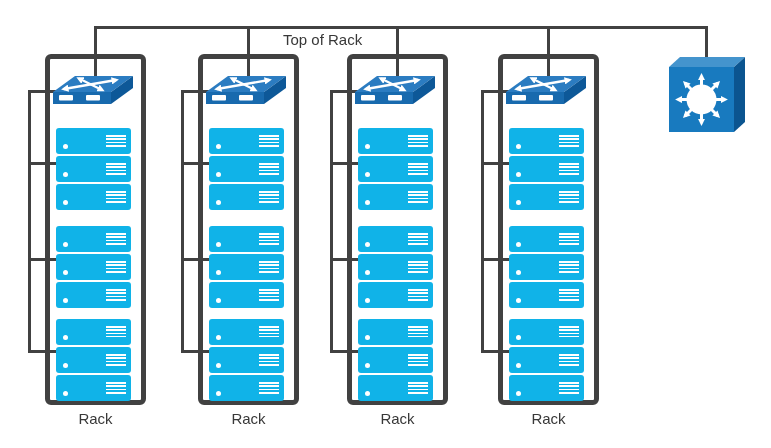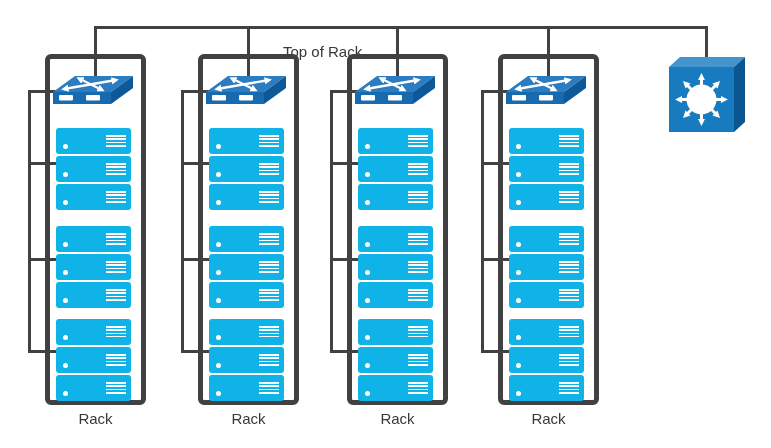--- a/index.html
+++ b/index.html
@@ -9,21 +9,21 @@
     --cube-front:#187abf; --cube-top:#4494cd; --cube-side:#0b5590;
   }
   html,body{margin:0;padding:0;background:#fff;}
   body{font-family:"Liberation Sans", sans-serif; color:var(--text);}
   #canvas{position:relative;width:771px;height:448px;background:#fff;overflow:hidden;}
 
   .hline,.vline{position:absolute;background:var(--line);}
 
   
   .top-link{left:94px;top:26px;width:614px;height:3px;}
-  .top-link-label{position:absolute;left:283px;top:31px;font-size:15px;white-space:nowrap;margin-top:12px;}
+  .top-link-label{position:absolute;left:283px;top:31px;font-size:15px;white-space:nowrap;}
   .agg-drop{left:705px;top:26px;width:3px;height:32px;}
 
   
   .rack-group{position:absolute;top:0;width:118px;height:376px;}
   .rack-frame{position:absolute;left:17px;top:54px;width:101px;height:351px;
     box-sizing:border-box;border:5px solid var(--line);border-radius:6px;background:#fff;z-index:1;}
   .rack-group .drop{left:66px;top:26px;width:3px;height:52px;z-index:2;}
   .rack-group .bus{left:0;top:90px;width:3px;height:263px;z-index:2;}
   .rack-group .stub{left:0;width:31px;height:3px;z-index:2;}
   .stub.s1{top:90px;} .stub.s2{top:162px;} .stub.s3{top:258px;} .stub.s4{top:350px;}

